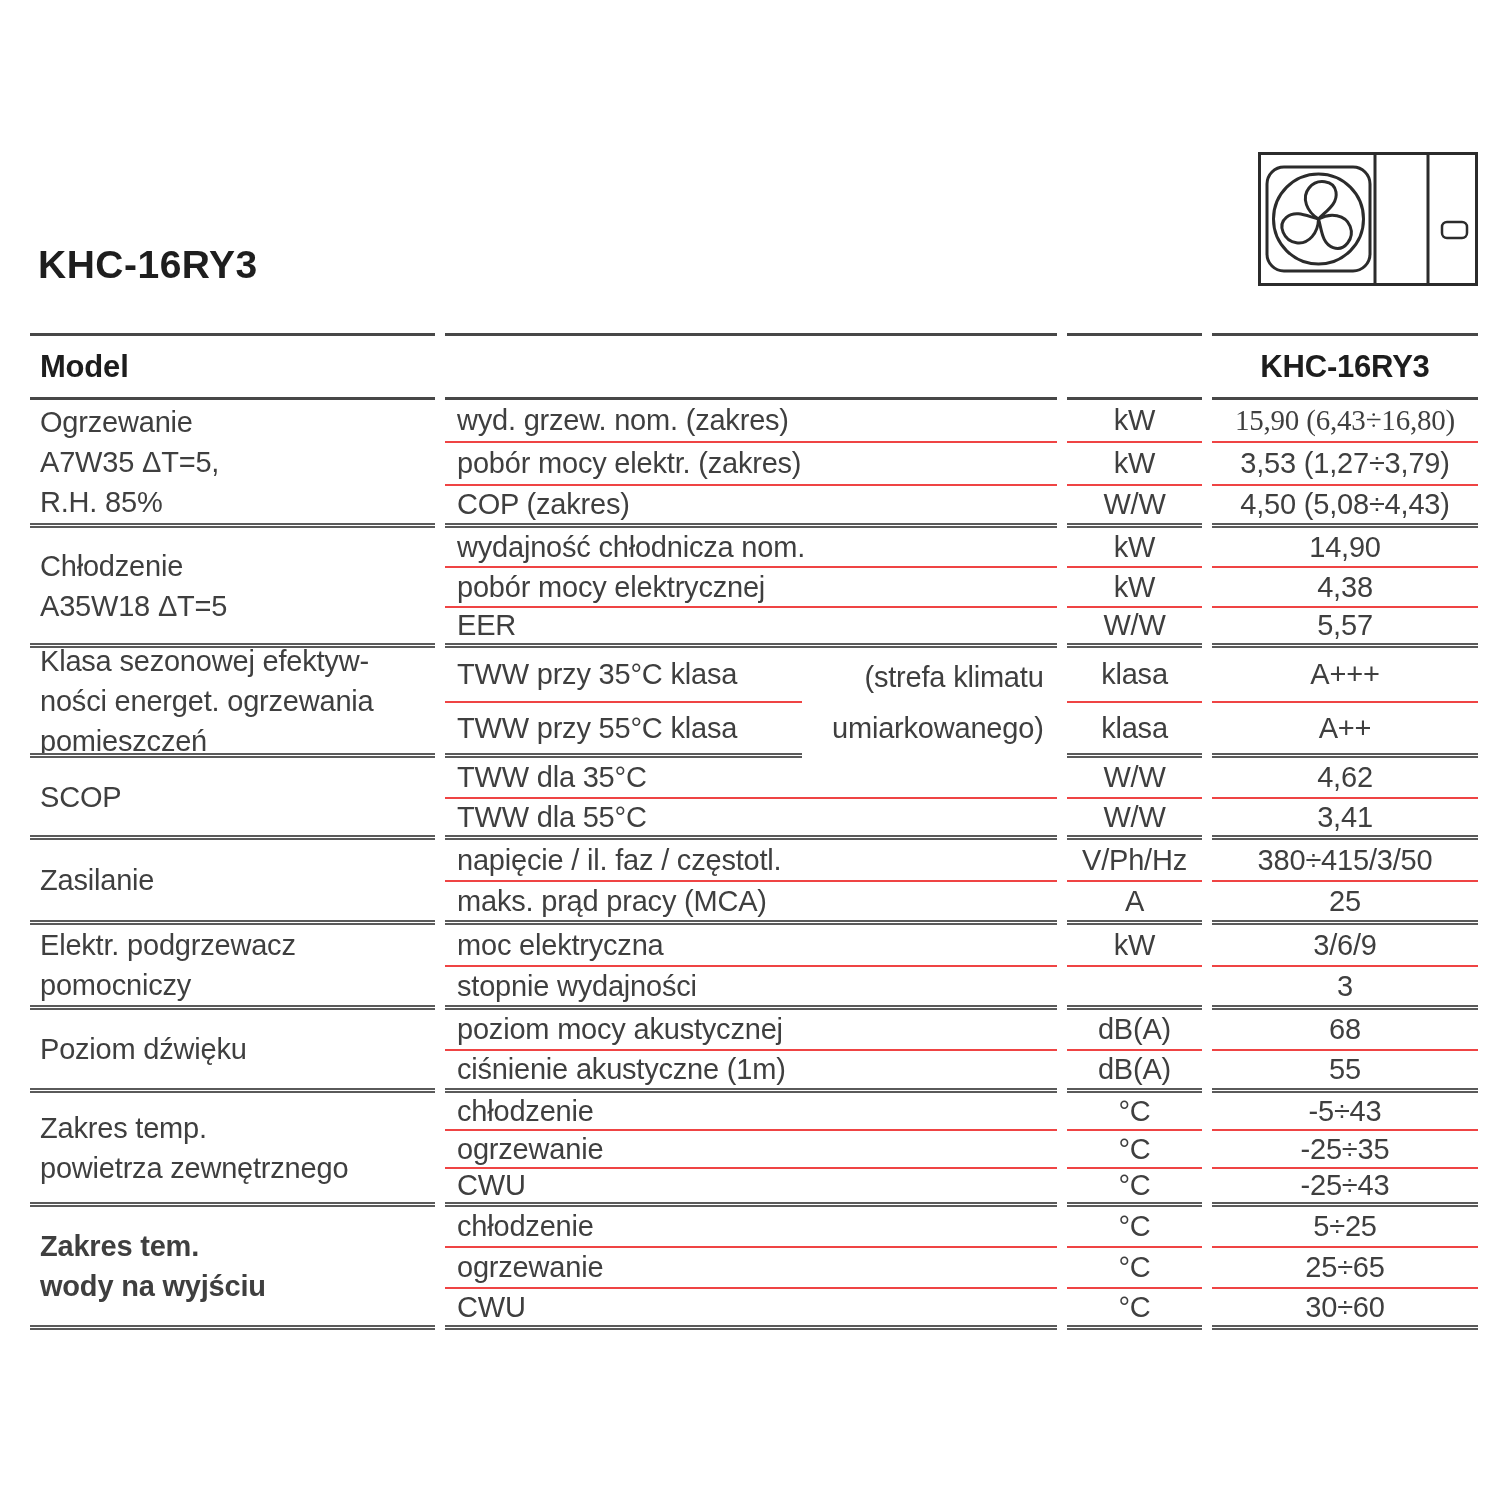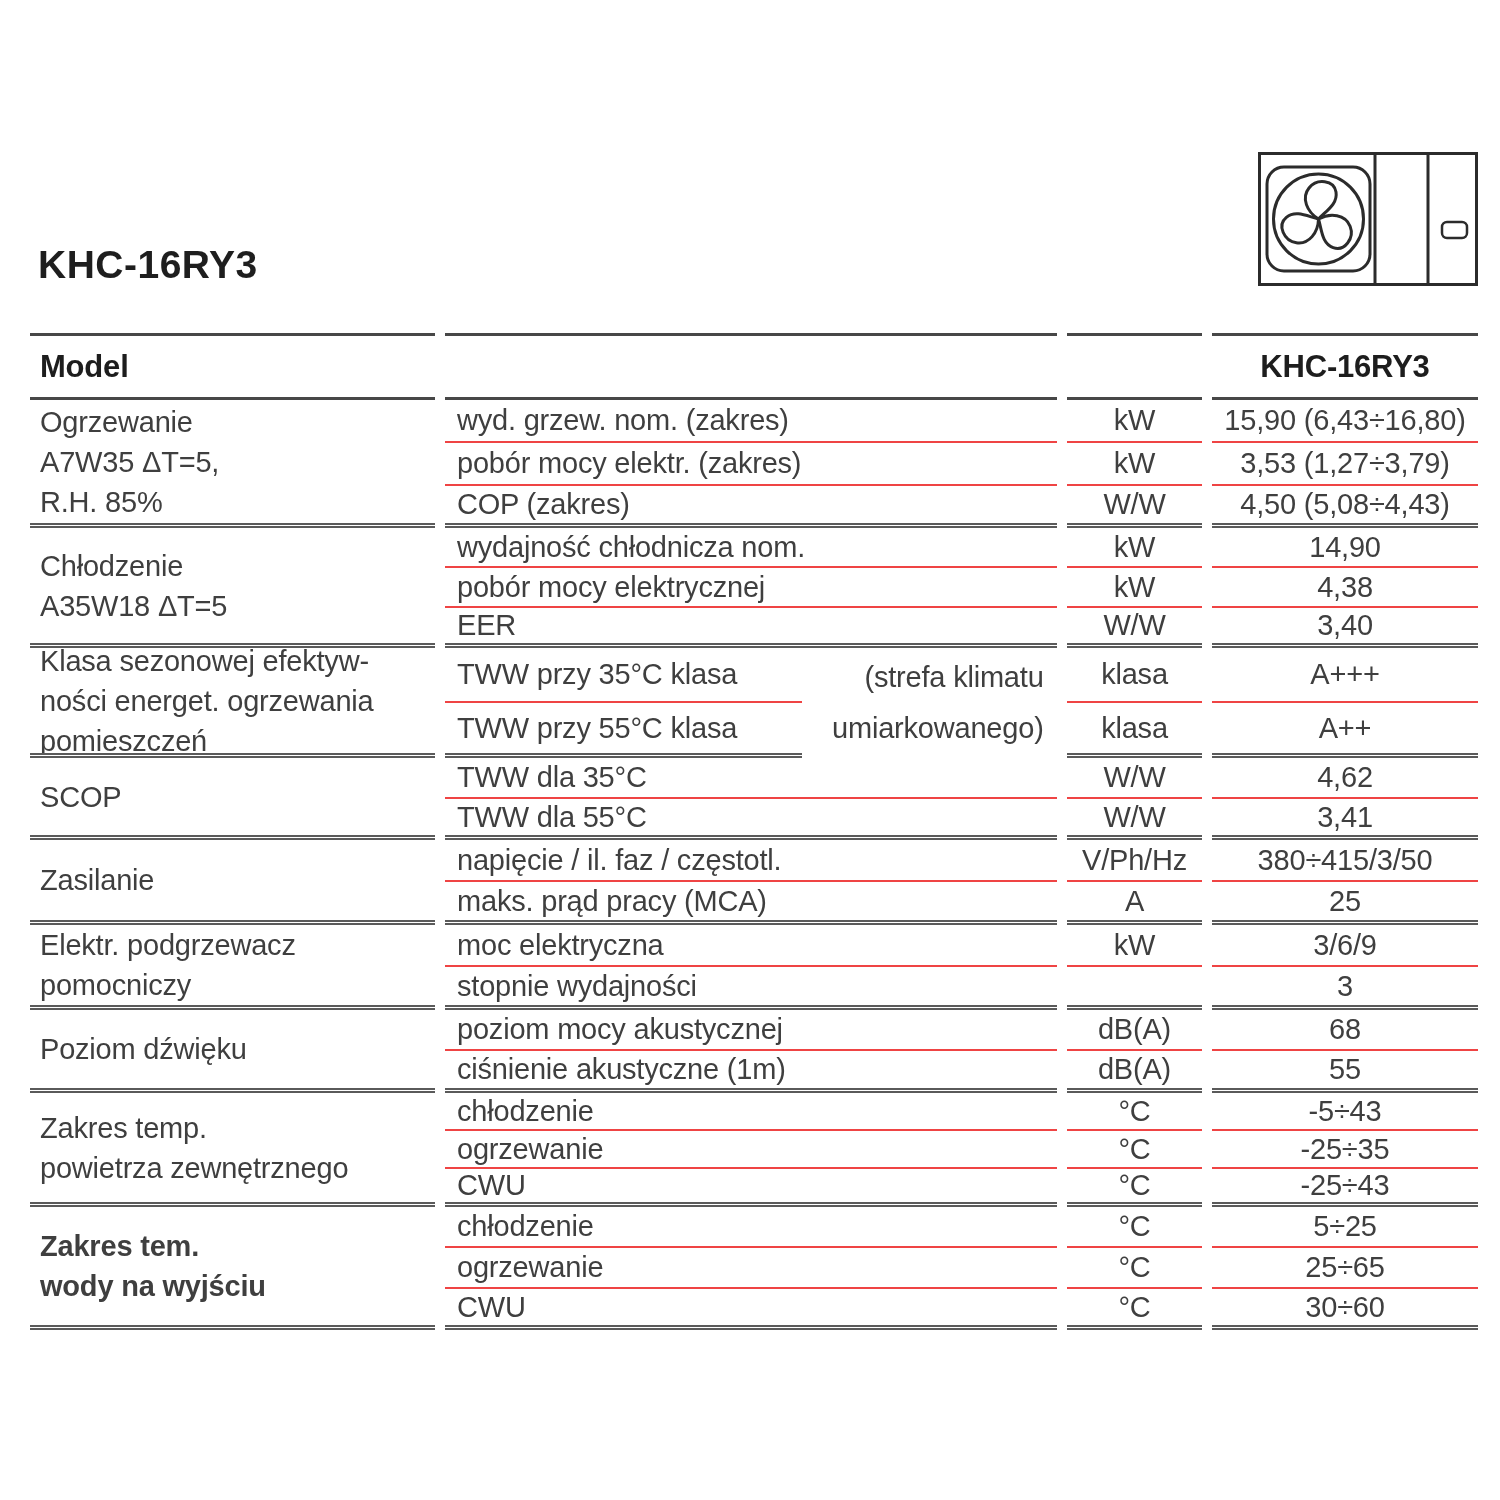--- a/index.html
+++ b/index.html
@@ -61,38 +61,38 @@
 <div class="spec-table" style="grid-template-rows: 67px 43px 43px 42px 40px 40px 40px 55px 55px 41px 41px 42px 43px 42px 43px 41px 42px 38px 38px 38px 41px 41px 41px;">
   <div class="cell hdr model-label" style="grid-column:1;grid-row:1;">Model</div>
   <div class="cell hdr" style="grid-column:2 / span 2;grid-row:1;"></div>
   <div class="cell hdr" style="grid-column:4;grid-row:1;"></div>
   <div class="cell hdr model-value" style="grid-column:5;grid-row:1;">KHC-16RY3</div>
 <div class="cell cat sec-end" style="grid-area: 2 / 1 / span 3;">Ogrzewanie
 A7W35 ΔT=5,
 R.H. 85%</div>
     <div class="cell param row-line" style="grid-area: 2 / 2 / auto / span 2;">wyd. grzew. nom. (zakres)</div>
     <div class="cell unit row-line" style="grid-area: 2 / 4;">kW</div>
-    <div class="cell value row-line" style="grid-area: 2 / 5;">15,90 (6,43÷16,80)</div>
+    <div class="cell value row-line" style="grid-area: 2 / 5; font-family: Liberation Serif, serif;">15,90 (6,43÷16,80)</div>
     <div class="cell param row-line" style="grid-area: 3 / 2 / auto / span 2;">pobór mocy elektr. (zakres)</div>
     <div class="cell unit row-line" style="grid-area: 3 / 4;">kW</div>
     <div class="cell value row-line" style="grid-area: 3 / 5;">3,53 (1,27÷3,79)</div>
     <div class="cell param sec-end" style="grid-area: 4 / 2 / auto / span 2;">COP (zakres)</div>
     <div class="cell unit sec-end" style="grid-area: 4 / 4;">W/W</div>
     <div class="cell value sec-end" style="grid-area: 4 / 5;">4,50 (5,08÷4,43)</div>
     <div class="cell cat sec-end" style="grid-area: 5 / 1 / span 3;">Chłodzenie
 A35W18 ΔT=5</div>
     <div class="cell param row-line" style="grid-area: 5 / 2 / auto / span 2;">wydajność chłodnicza nom.</div>
     <div class="cell unit row-line" style="grid-area: 5 / 4;">kW</div>
     <div class="cell value row-line" style="grid-area: 5 / 5;">14,90</div>
     <div class="cell param row-line" style="grid-area: 6 / 2 / auto / span 2;">pobór mocy elektrycznej</div>
     <div class="cell unit row-line" style="grid-area: 6 / 4;">kW</div>
     <div class="cell value row-line" style="grid-area: 6 / 5;">4,38</div>
     <div class="cell param sec-end" style="grid-area: 7 / 2 / auto / span 2;">EER</div>
     <div class="cell unit sec-end" style="grid-area: 7 / 4;">W/W</div>
-    <div class="cell value sec-end" style="grid-area: 7 / 5;">3,40</div>
+    <div class="cell value sec-end" style="grid-area: 7 / 5;">5,57</div>
     <div class="cell cat sec-end" style="grid-area: 8 / 1 / span 2;">Klasa sezonowej efektyw-
 ności energet. ogrzewania
 pomieszczeń</div>
     <div class="cell note" style="grid-area: 8 / 3 / span 2;">(strefa klimatu
 umiarkowanego)</div>
     <div class="cell param row-line" style="grid-area: 8 / 2;">TWW przy 35°C klasa</div>
     <div class="cell unit row-line" style="grid-area: 8 / 4;">klasa</div>
     <div class="cell value row-line" style="grid-area: 8 / 5;">A+++</div>
     <div class="cell param sec-end" style="grid-area: 9 / 2;">TWW przy 55°C klasa</div>
     <div class="cell unit sec-end" style="grid-area: 9 / 4;">klasa</div>

